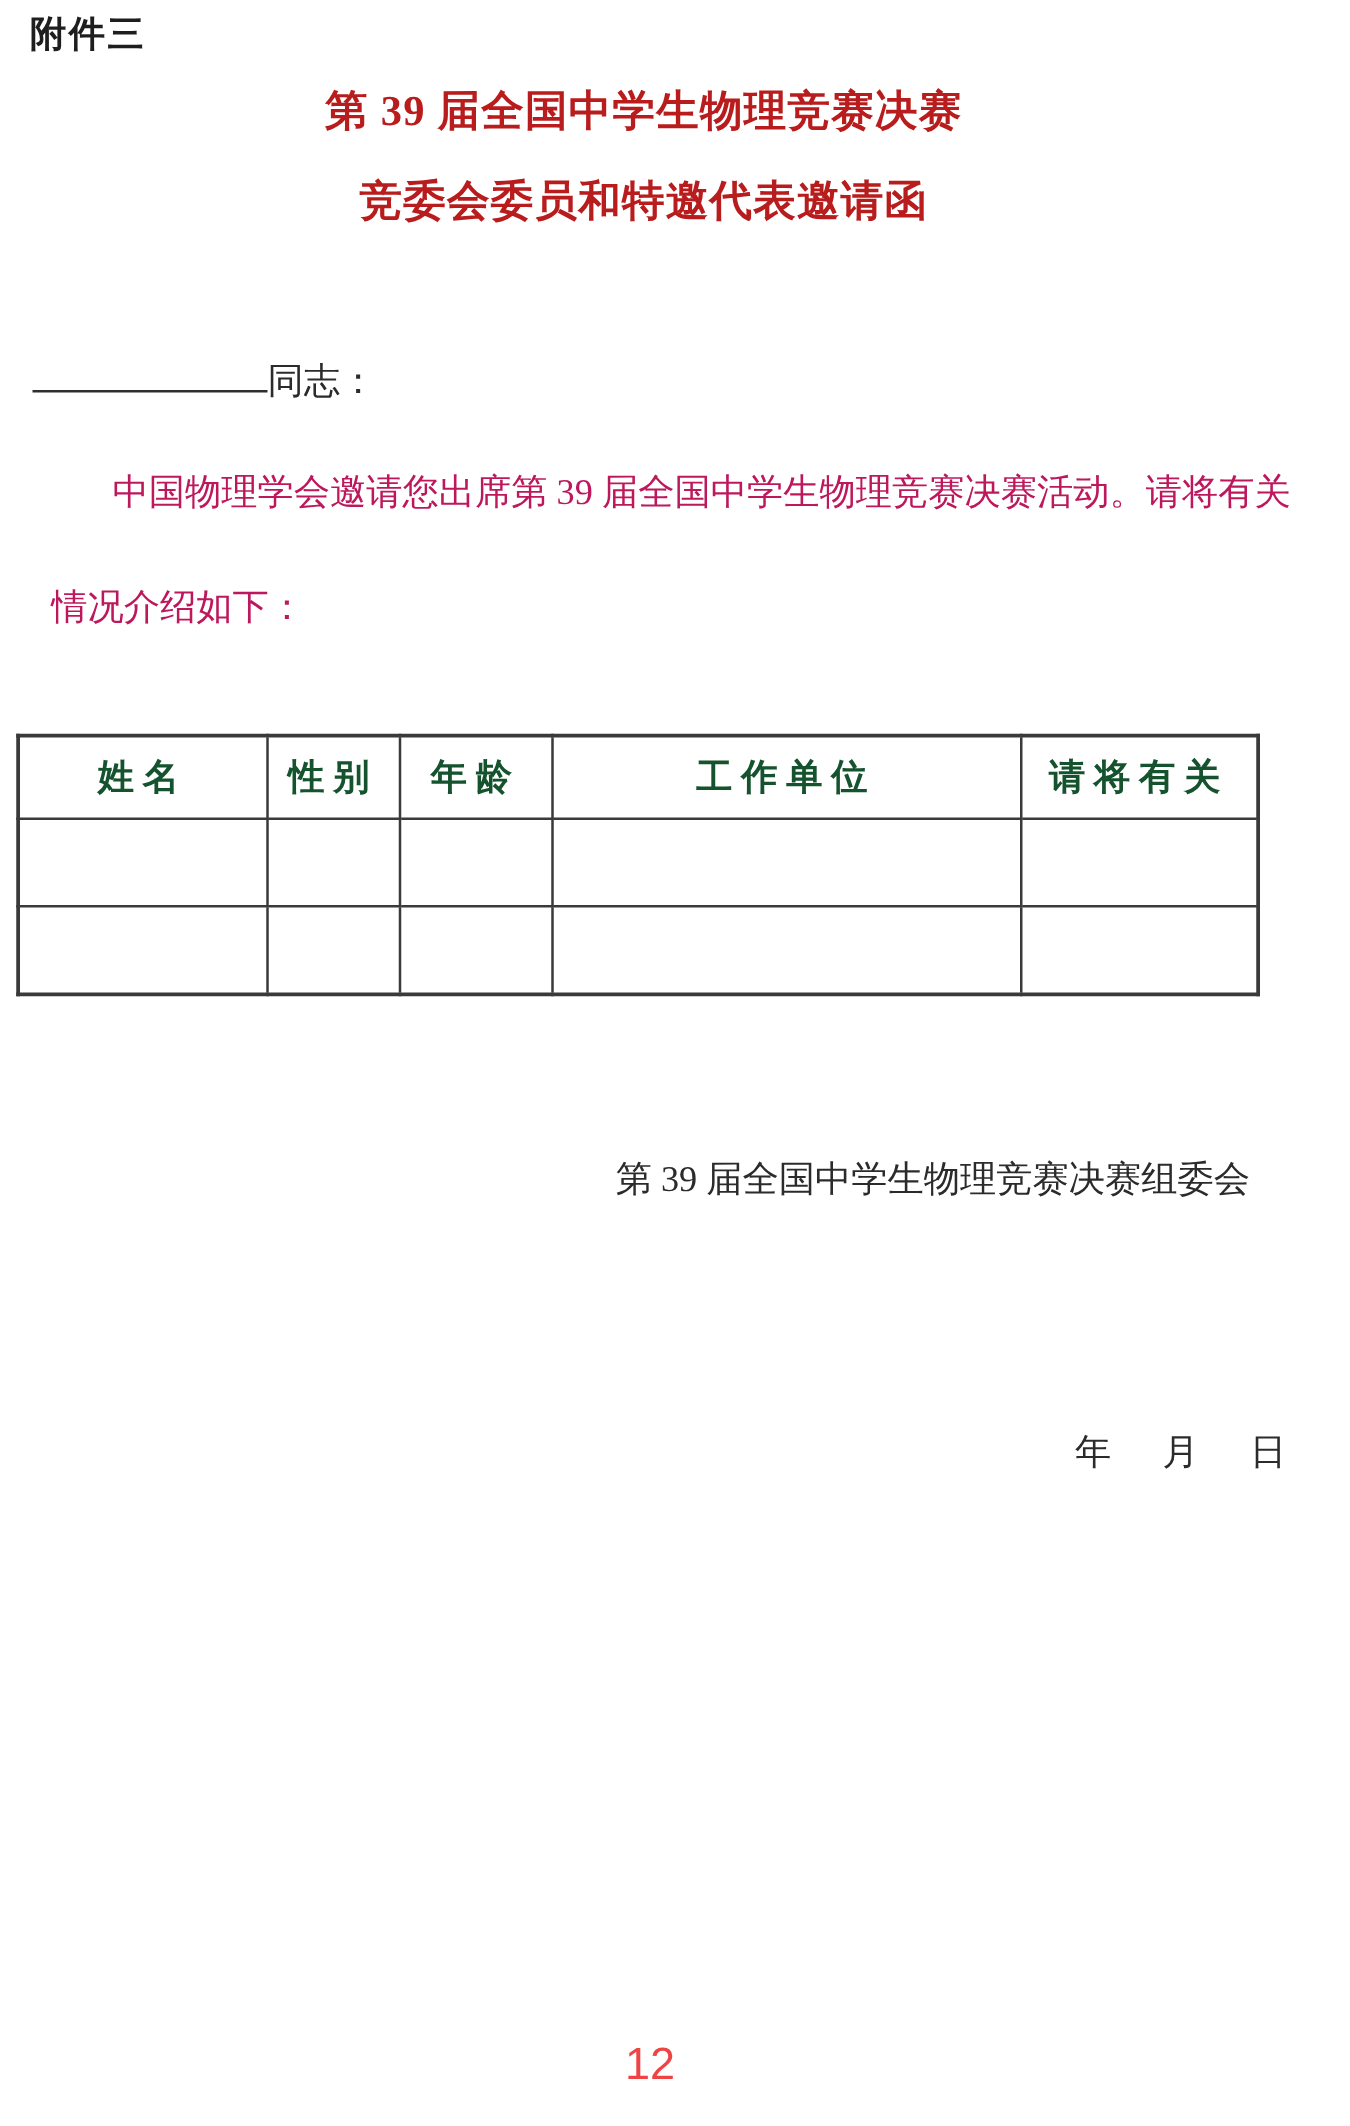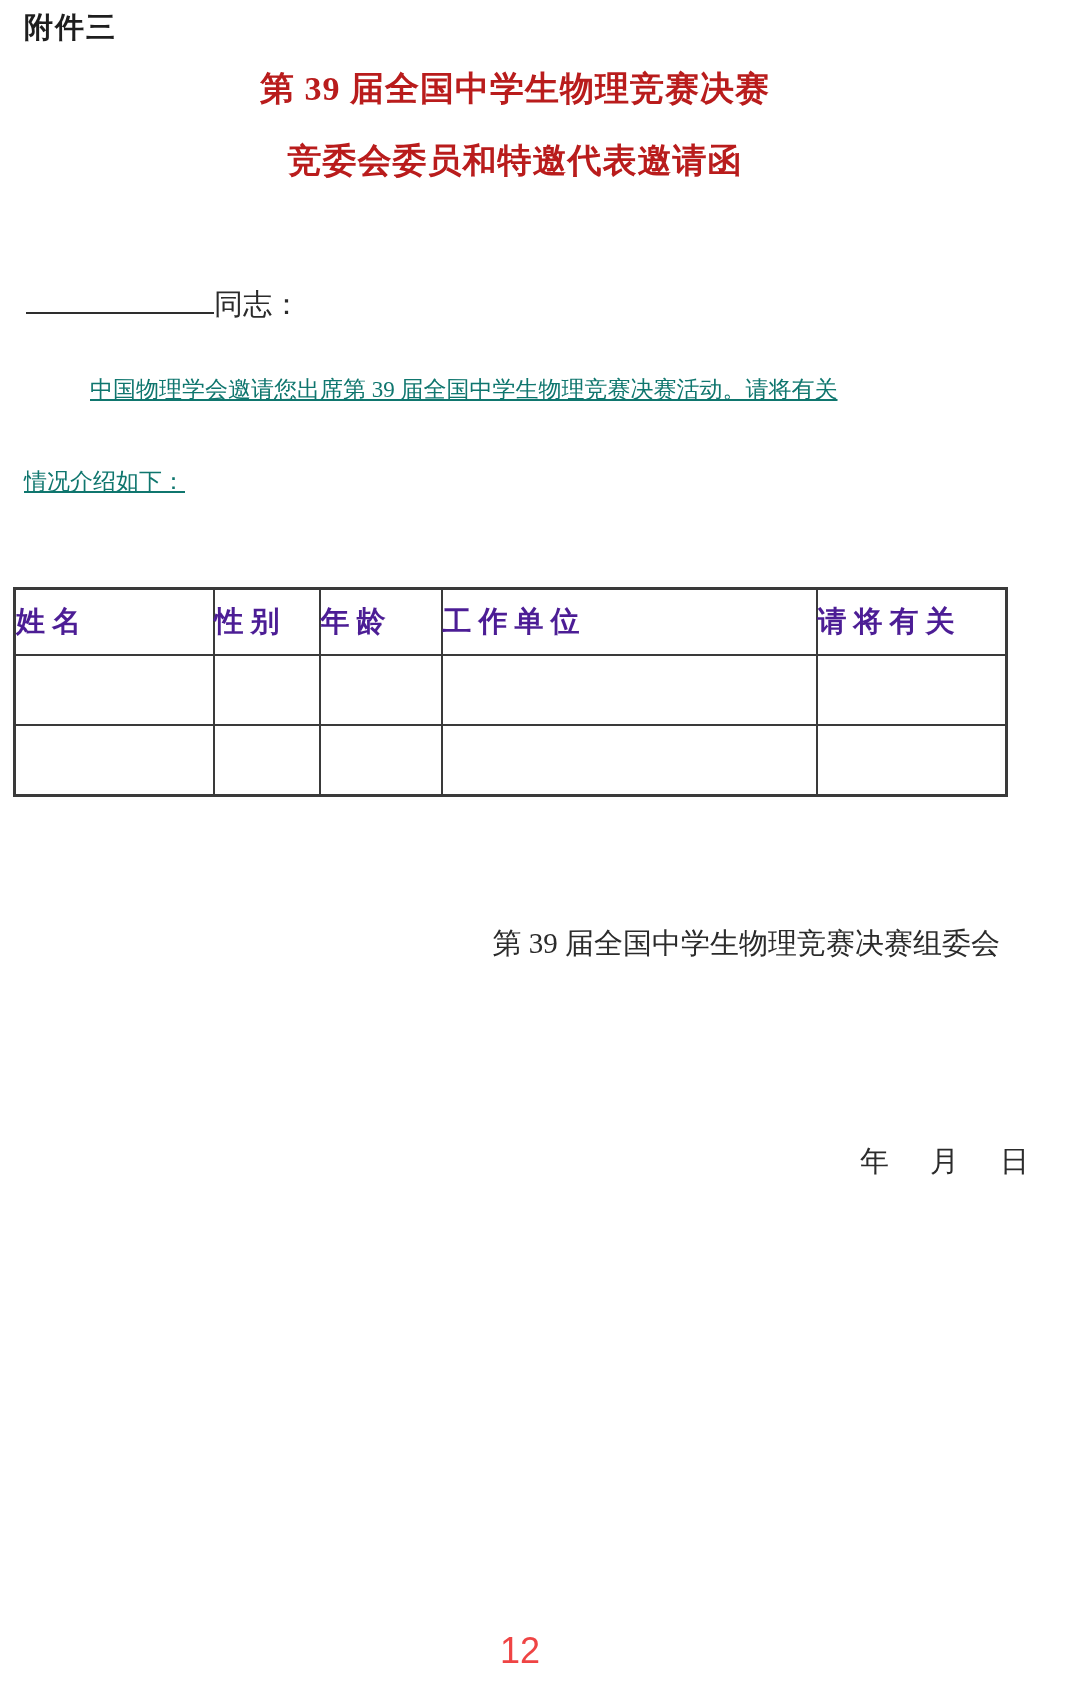--- a/index.html
+++ b/index.html
@@ -48,43 +48,43 @@
     white-space: nowrap;
   }
   .blank-line {
     display: inline-block;
     width: 188px;
     height: 30px;
     border-bottom: 2px solid #2e2e2e;
     vertical-align: baseline;
   }
 
-  .para-line { font-size: 23px; color: #0f766e; white-space: nowrap; text-decoration: underline; }
+  .para-line { font-size: 29px; color: #be185d; white-space: nowrap; }
   .para-line-1 { left: 90px; top: 374px; }
-  .para-line-2 { left: 24px; top: 466px; }
+  .para-line-2 { left: 41px; top: 466px; }
 
   table.info-table {
     position: absolute;
     left: 13px;
     top: 587px;
     width: 992px;
     border-collapse: collapse;
     table-layout: fixed;
     border: 3px solid #3a3a3a;
   }
   table.info-table th, table.info-table td {
     border: 2px solid #3a3a3a;
     padding: 0;
   }
   table.info-table th {
     height: 64px;
     font-size: 29px;
     font-weight: 700;
-    color: #4c1d95;
-    text-align: left;
+    color: #14532d;
+    text-align: center;
     letter-spacing: 7px;
   }
   table.info-table td { height: 68px; }
 
   .sig-line {
     font-size: 29px;
     color: #2b2b2b;
     white-space: nowrap;
     text-align: right;
     margin-left: 16px;

